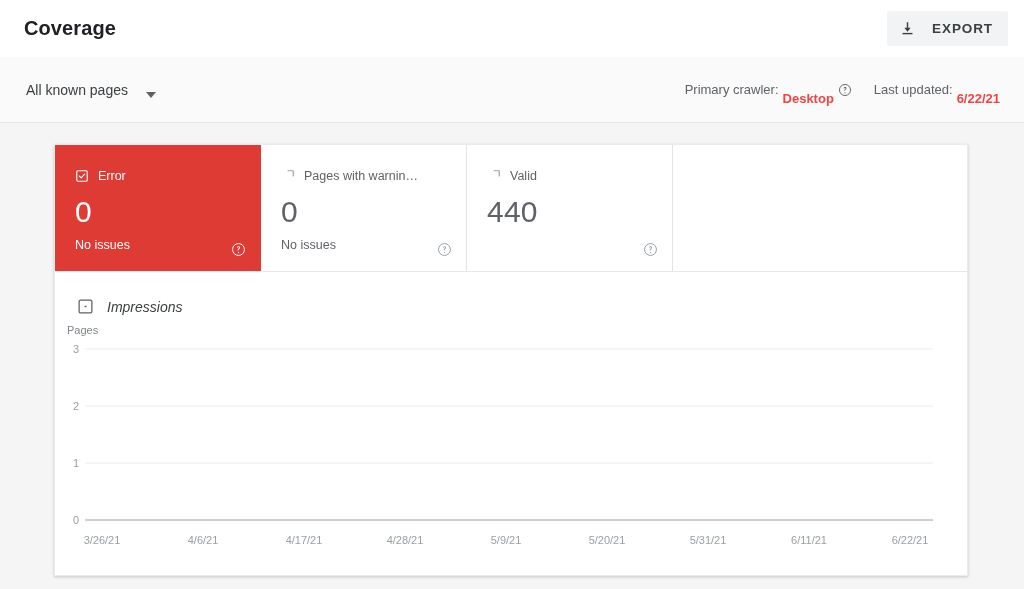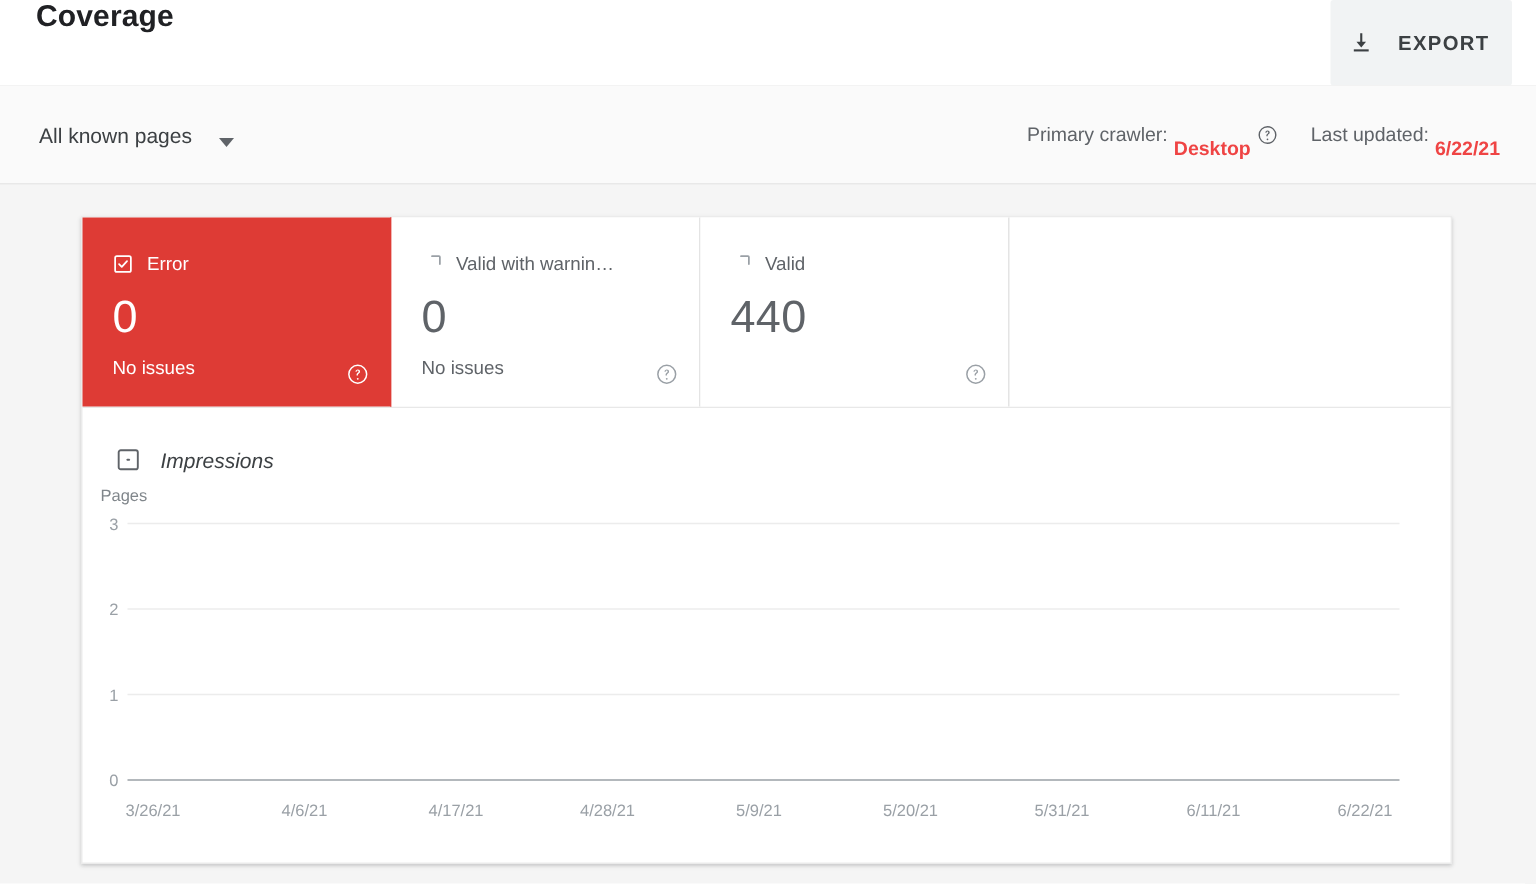--- a/index.html
+++ b/index.html
@@ -15,20 +15,21 @@
     background: #f5f5f5;
     color: #202124;
     -webkit-font-smoothing: antialiased;
   }
 
   
   .header {
     height: 57px;
     background: #ffffff;
     display: flex;
+    align-items: center;
     padding: 0 16px 0 24px;
     position: relative;
   }
   .header::after {
     content: "";
     position: absolute;
     left: 0; right: 0; bottom: -1px;
     height: 1px;
     background: #e0e0e0;
   }
@@ -289,21 +290,21 @@
         </span>
       </div>
 
       <div class="card">
         <div class="card-head">
           <span class="cbox">
             <svg viewBox="0 0 24 24" width="14" height="14" aria-hidden="true">
               <path d="M21 12V4a1 1 0 0 0-1-1h-8" fill="none" stroke="#9aa0a6" stroke-width="2" stroke-linecap="round"></path>
             </svg>
           </span>
-          <span class="card-title">Valid with warnin…</span>
+          <span class="card-title">Pages with warnin…</span>
         </div>
         <div class="card-value">0</div>
         <div class="card-sub">No issues</div>
         <span class="card-help">
           <svg viewBox="0 0 24 24" width="15" height="15" aria-hidden="true">
             <circle cx="12" cy="12" r="9.5" fill="none" stroke="#9aa0a6" stroke-width="1.6"></circle>
             <path d="M9.6 9.3c0-1.4 1.1-2.4 2.5-2.4s2.4.9 2.4 2.2c0 1-.5 1.5-1.3 2.1-.8.6-1 1-1 1.8v.4h-1.5v-.6c0-1.1.4-1.7 1.2-2.3.7-.5 1-.8 1-1.4 0-.6-.4-1-1-1s-1 .4-1.1 1.2z" fill="#9aa0a6"></path>
             <circle cx="12" cy="16.9" r="1" fill="#9aa0a6"></circle>
           </svg>
         </span>

